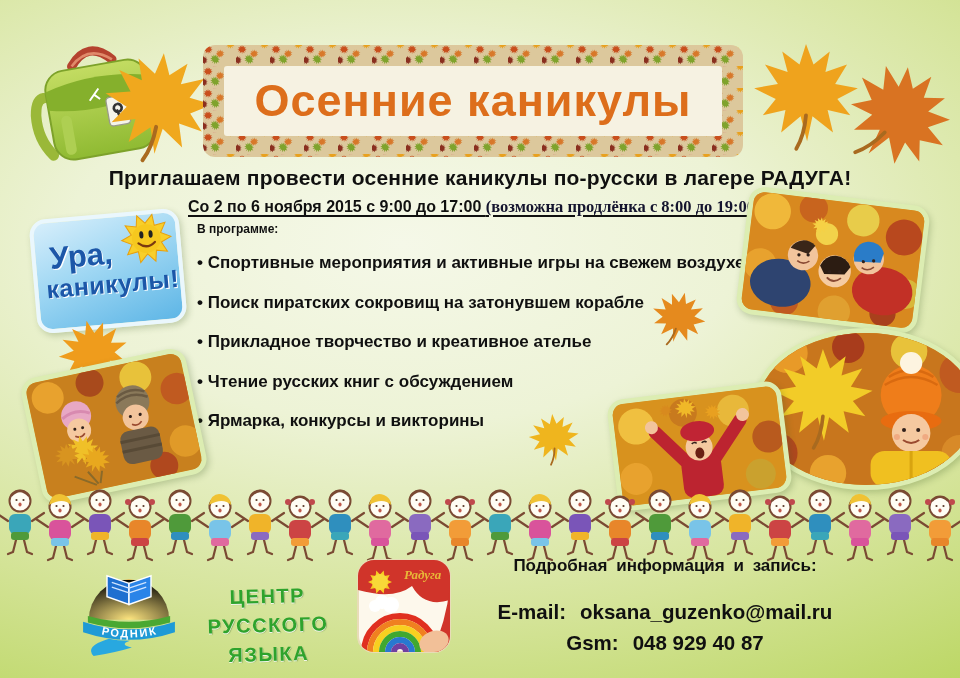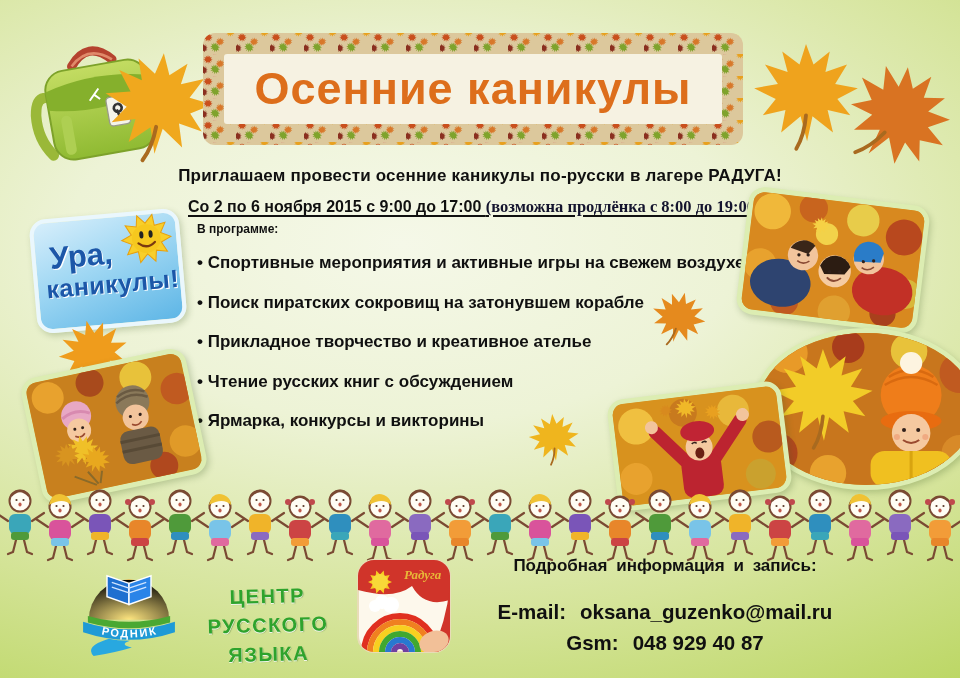--- a/index.html
+++ b/index.html
@@ -9,32 +9,32 @@
     background:
       radial-gradient(ellipse 125% 95% at 42% 36%,
         #f5f8e8 0%, #edf3d6 28%, #dcea ac 45%, #d5e49a 55%, #bcd765 80%, #a9cb47 100%);
     background: radial-gradient(ellipse 125% 95% at 42% 36%,
         #f5f8e8 0%, #edf3d6 28%, #d5e49a 58%, #bcd765 82%, #a9cb47 100%);
   }
   .abs{position:absolute;}
   svg{display:block;}
 
   
-  .banner{left:202px;top:32px;width:542px;height:114px;}
+  .banner{left:202px;top:44px;width:542px;height:114px;}
   .banner-title{
     position:absolute;left:24px;top:22px;width:494px;height:70px;
     display:flex;align-items:center;justify-content:center;
     font-size:45px;font-weight:bold;color:#dd6e1b;letter-spacing:1px;
     white-space:nowrap;
   }
 
   
   .invite-line{
     left:40px;top:166px;width:880px;text-align:center;
-    font-size:17px;font-weight:bold;color:#101010;letter-spacing:.2px;
+    font-size:21px;font-weight:bold;color:#101010;letter-spacing:.2px;
   }
   .schedule-line{
     left:188px;top:197px;width:600px;
     font-size:16px;font-weight:bold;color:#101010;
     text-decoration:underline;text-underline-offset:3px;text-decoration-thickness:1.5px;
     white-space:nowrap;
   }
   .schedule-note{font-family:"Liberation Serif",serif;color:#14142e;font-size:16.5px;}
 
   

